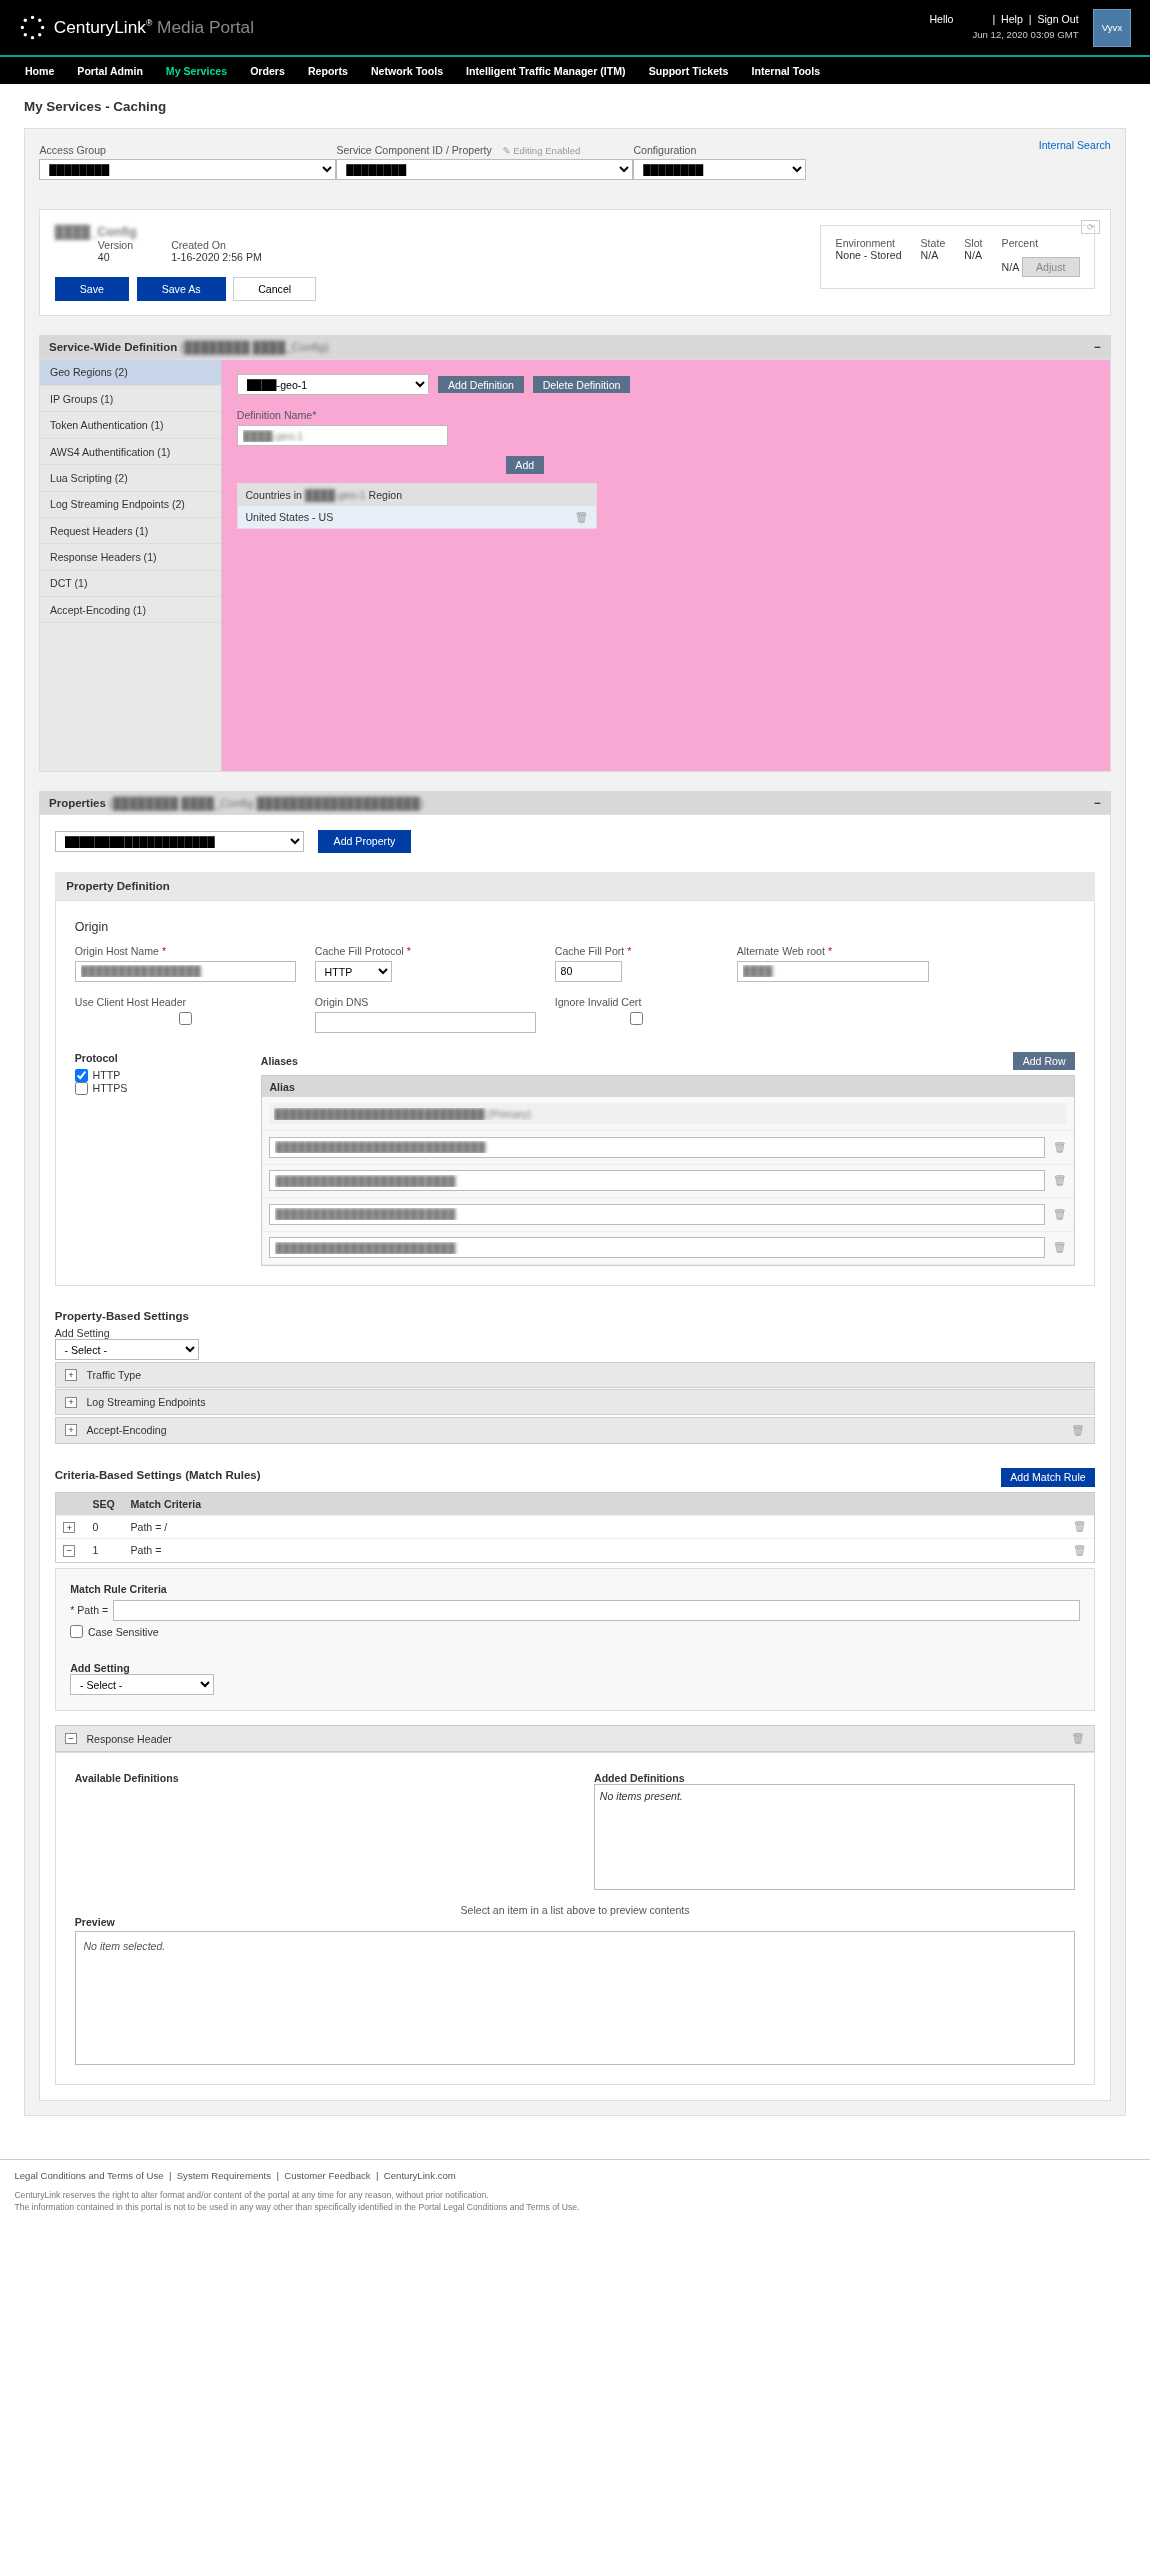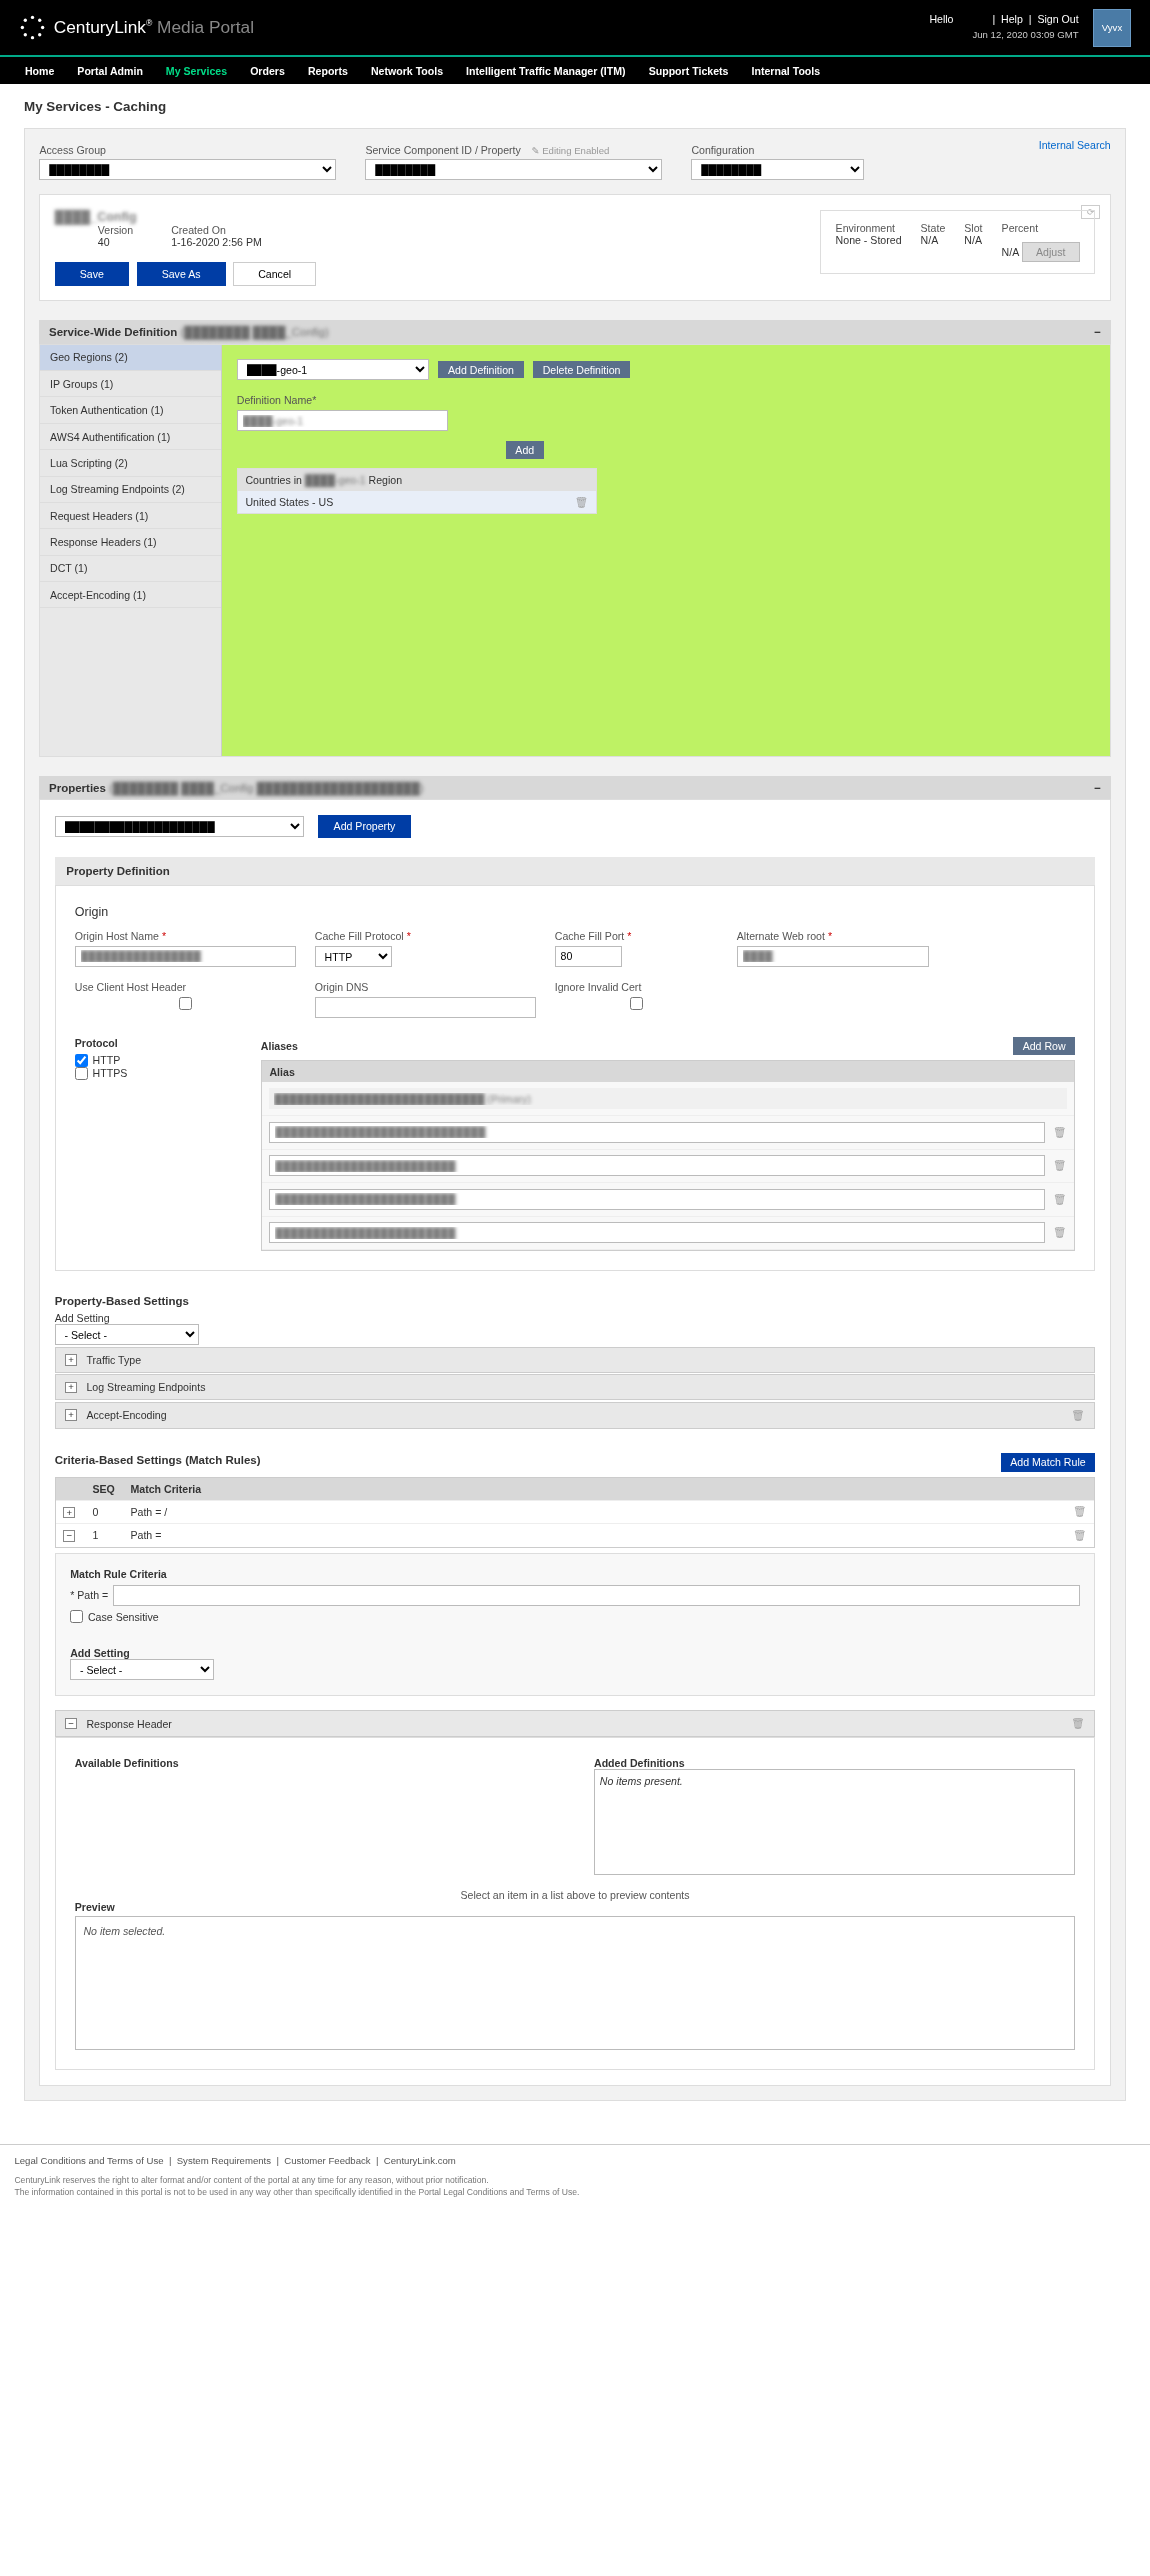--- a/index.html
+++ b/index.html
@@ -18,21 +18,21 @@
 .navbar { background: #000; border-top: 2.9px solid #0a8; display: flex; padding: 0 13.4px; }
 .navbar a { color: #fff; font-size: 10.6px; font-weight: bold; padding: 7.7px 11.5px; text-decoration: none; cursor: pointer; }
 .navbar a.active { color: #0d8; }
 
 .page { padding: 14.4px 24px; }
 .page-title { font-size: 13.4px; font-weight: bold; margin-bottom: 14.4px; }
 
 .panel { background: #f2f2f2; border: 1px solid #ddd; padding: 14.4px; position: relative; }
 .internal-link { position: absolute; top: 9.6px; right: 14.4px; color: #06c; font-size: 10.6px; cursor: pointer; }
 
-.row { display: flex; gap: 29px; margin-bottom: 14px; }
+.row { display: flex; margin-bottom: 29px; }
 .field { display: flex; flex-direction: column; gap: 3.8px; }
 .field label { font-size: 10.6px; color: #555; }
 .field .hint { font-size: 9.6px; color: #999; margin-left: 7.7px; }
 select, input[type=text] { border: 1px solid #bbb; padding: 2.9px 4.8px; font-size: 10.6px; background: #fff; height: 21px; }
 .blur { color: transparent; text-shadow: 0 0 3.8px rgba(0,0,0,0.5); }
 
 .config-box { background: #fff; border: 1px solid #ddd; padding: 14.4px; margin-top: 9.6px; position: relative; }
 .config-header { display: flex; gap: 38px; margin-left: 43px; }
 .config-meta label { display: block; font-size: 10.6px; color: #555; }
 .config-meta span { font-size: 10.6px; }
@@ -42,21 +42,21 @@
 .btn-add { background: #003da5; color: #fff; border: none; padding: 3.8px 9.6px; font-size: 10.6px; cursor: pointer; }
 .btn-small { background: #5a6f8a; color: #fff; border: none; padding: 2.9px 9.6px; font-size: 10.6px; cursor: pointer; }
 
 .env-box { position: absolute; right: 14.4px; top: 14.4px; border: 1px solid #ddd; padding: 11.5px 14.4px; display: flex; gap: 19px; font-size: 10.6px; }
 .env-col label { display: block; color: #555; }
 .btn-adjust { background: #ddd; color: #888; border: 1px solid #bbb; padding: 2.9px 13.4px; font-size: 10.6px; margin-top: 7.7px; }
 
 .section-header { background: #d8d8d8; padding: 5.8px 9.6px; font-size: 11.5px; font-weight: bold; display: flex; align-items: center; justify-content: space-between; margin-top: 19px; }
 .section-header .collapse { cursor: pointer; font-weight: bold; }
 
-.swd-body { background: #bef264; border: 1px solid #ddd; display: flex; min-height: 413px; }
+.swd-body { background: #f9a8d4; border: 1px solid #ddd; display: flex; min-height: 413px; }
 .swd-sidebar { width: 182px; background: #e8e8e8; border-right: 1px solid #ccc; }
 .swd-sidebar .item { padding: 6.7px 9.6px; font-size: 10.6px; cursor: pointer; border-bottom: 1px solid #ddd; }
 .swd-sidebar .item.active { background: #c8d4e8; }
 .swd-main { flex: 1; padding: 14.4px; }
 .swd-controls { display: flex; gap: 9.6px; align-items: center; margin-bottom: 14.4px; }
 .region-table { border: 1px solid #ddd; width: 360px; margin-top: 9.6px; }
 .region-table .rt-head { background: #e0e0e0; padding: 4.8px 7.7px; font-size: 10.6px; }
 .region-table .rt-row { background: #e8eef8; padding: 4.8px 7.7px; font-size: 10.6px; display: flex; justify-content: space-between; align-items: center; }
 .trash { color: #999; cursor: pointer; }
 

